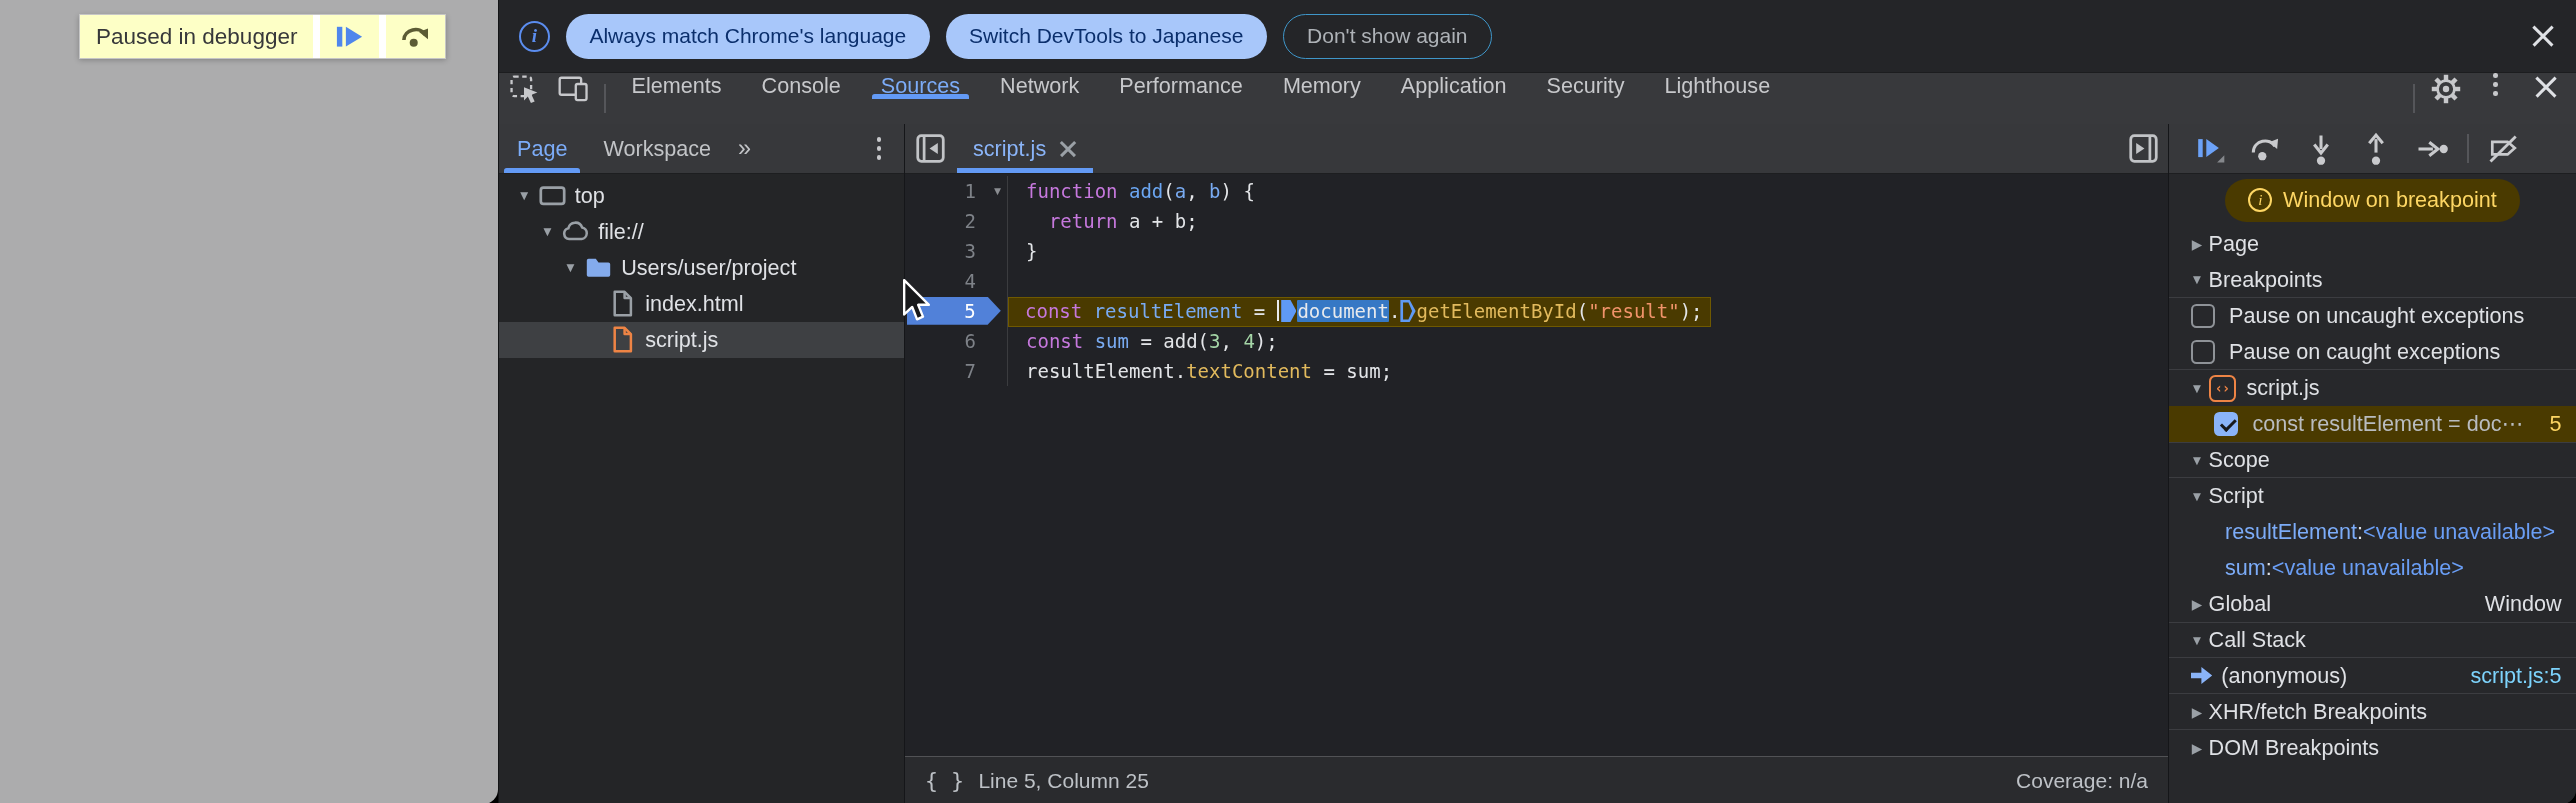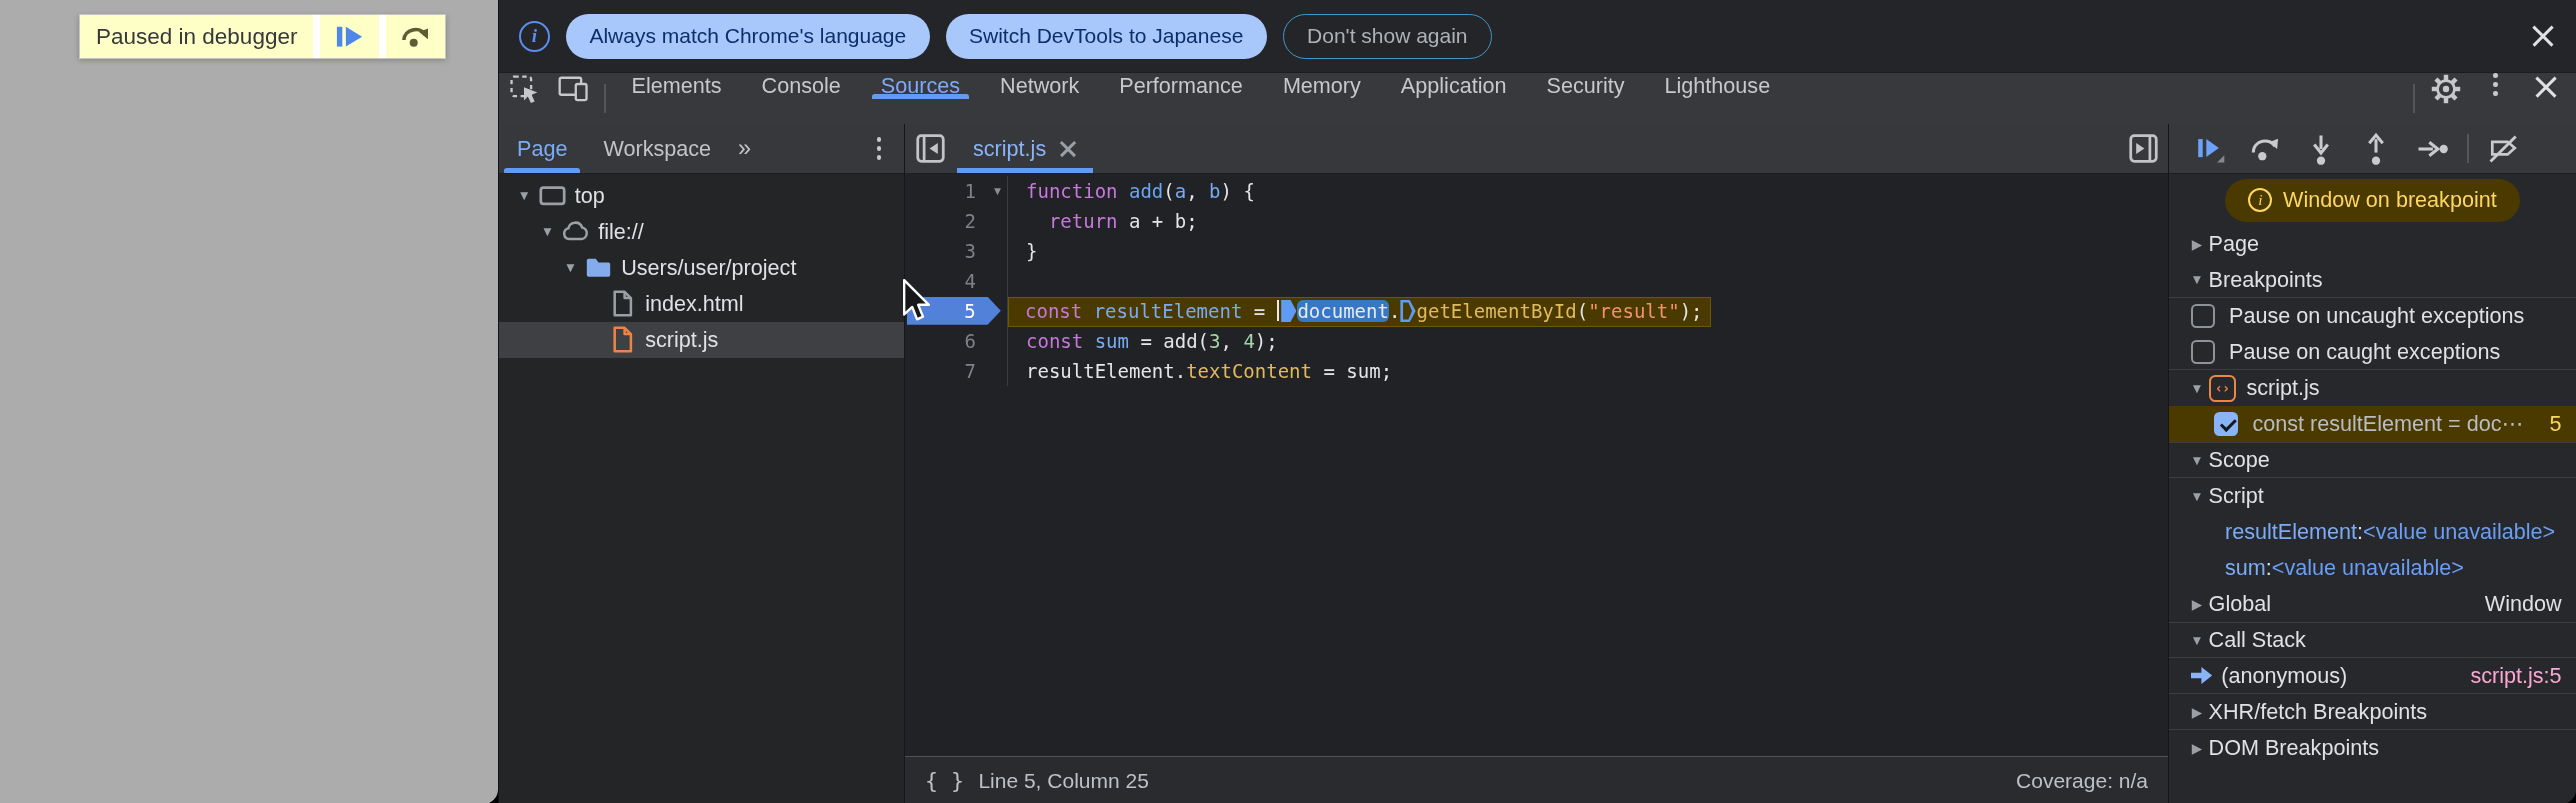--- a/index.html
+++ b/index.html
@@ -65,42 +65,42 @@
   .tab-x::after  { transform:translate(-50%,-50%) rotate(-45deg); }
   .code-area { flex:1; padding-top:1.8px; font-family:"DejaVu Sans Mono","Liberation Mono",monospace; font-size:19px; overflow:hidden; }
   .code-line { display:flex; height:30px; line-height:30px; }
   .gutter { position:relative; width:103px; flex-shrink:0; border-right:1.8px solid #3b3c3f; display:flex; }
   .gnum { flex:1; text-align:right; padding-right:31px; color:#7e8288; }
   .fold { position:absolute; right:3.6px; top:0; font-size:11.7px; color:#8a8d91; font-family:"Liberation Sans",sans-serif; }
   .badge { position:absolute; left:1.8px; top:0.9px; width:94px; height:28px; background:#5181d9; clip-path:polygon(0 0,86% 0,100% 50%,86% 100%,0 100%); color:#fff; text-align:right; padding-right:25px; line-height:28px; }
   .code-text { white-space:pre; color:#e3e5e8; padding-left:18px; }
   .tk-kw { color:#c678dd; } .tk-def { color:#79abf2; } .tk-fn { color:#6ba6f2;margin-top:17px; }
   .tk-prop { color:#e2ba5d; } .tk-str { color:#f0936a; } .tk-num { color:#a5d6a7; } .tk-pl { color:#e3e5e8; }
-  .tk-sel { background:#3678c5; color:#e8eaed; border-radius:6px;text-align:right; }
+  .tk-sel { background:#3678c5; color:#e8eaed; border-radius:1px;text-align:right; }
   .exec-wrap { display:inline-block; background:#4a3a00; border:1.8px solid #6f5900; padding:0 7.2px 0 16px; margin-left:-18px; height:30px; line-height:26px; }
   .caret { display:inline-block; width:2.7px; height:21.6px; background:#e8eaed; vertical-align:-3.6px; margin-right:1.8px; }
   .mk { position:relative; display:inline-block; width:15.3px; height:22.5px; vertical-align:-4.5px; background:#5f9af5; clip-path:polygon(0 0,60% 0,100% 50%,60% 100%,0 100%); margin-right:0.9px; }
   .mk.hollow::after { content:""; position:absolute; left:2.7px; top:2.7px; right:3.6px; bottom:2.7px; background:#4a3a00; clip-path:polygon(0 0,60% 0,100% 50%,60% 100%,0 100%); }
   .statusbar { height:48px; flex-shrink:0; background:#2a2b2e; border-top:1.8px solid #515255; display:flex; align-items:center; padding:0 20px; gap:14.4px; color:#bdc1c6; font-size:21px; }
   .brace-icon { font-family:"DejaVu Sans Mono",monospace; font-size:21.6px; color:#bdc1c6; }
 
   
   .rightpanel { width:407px; flex-shrink:0; display:flex; flex-direction:column; background:#27282b; }
   .dbg-toolbar { justify-content:flex-start; padding-left:14.4px; gap:3.6px; }
   .dbg-btn { width:52px; display:flex; align-items:center; justify-content:center; cursor:pointer; }
   .dbg-content { flex:1; overflow:hidden; font-size:21.6px; color:#dfe1e5; }
   .pill-row { height:52px; display:flex; align-items:center; justify-content:center; }
   .paused-pill { height:43px; background:#4a3a00; border-radius:23.4px; display:flex; align-items:center; gap:10.8px; padding:0 23.4px; color:#fdd663; font-size:21.6px; }
   .pp-i { width:24px; height:24px; border:2.7px solid #fdd663; border-radius:50%; display:flex; align-items:center; justify-content:center; font-size:15.3px; font-family:"Liberation Serif",serif; font-style:italic; flex-shrink:0; }
   .drow { height:36px; display:flex; align-items:center; padding:0 14.4px 0 21.6px; white-space:nowrap; cursor:pointer; }
   .drow .arrow { width:23.4px; margin-left:-5.4px; }
   .drow.rule-above { border-top:1.8px solid #3c3d41; }
   .drow.rule-below { border-bottom:1.8px solid #3c3d41; }
   .drow .right { margin-left:auto; }
-  .dim { color:#f9a8d4; }
+  .dim { color:#7dd3fc; }
   .cb { width:24px; height:24px; border:2.7px solid #8f9398; border-radius:5.4px; margin-right:14.4px; flex-shrink:0; position:relative; }
   .cb.checked { background:#8ab4f8; border-color:#8ab4f8; }
   .cb.checked::after { content:""; position:absolute; left:4.5px; top:5.4px; width:11.7px; height:6.3px; border-left:3.6px solid #17191c; border-bottom:3.6px solid #17191c; transform:rotate(-45deg); }
   .indent1 { padding-left:45px; } .indent2 { padding-left:56px; }
   .bp-row { background:#4a3a00; color:#b9bcc0; }
   .bp-num { margin-left:auto; color:#fdd663; }
   .srcicon { width:27px; height:27px; border:2.7px solid #ee8445; border-radius:6.3px; color:#ee8445; font-size:13.5px; font-weight:bold; display:flex; align-items:center; justify-content:center; margin-right:10.8px; flex-shrink:0; font-family:"DejaVu Sans Mono",monospace; letter-spacing:-0.9px; }
   .varname { color:#7cacf8; } .varval { color:#6a9ef5; }
   .exec-arrow { width:21.6px; height:20px; background:#8ab4f8; clip-path:polygon(0 36%,50% 36%,50% 8%,100% 50%,50% 92%,50% 64%,0 64%); margin-right:9px; flex-shrink:0; }
   .cursor-overlay { position:absolute; left:900px; top:279px; z-index:50; pointer-events:none; }

